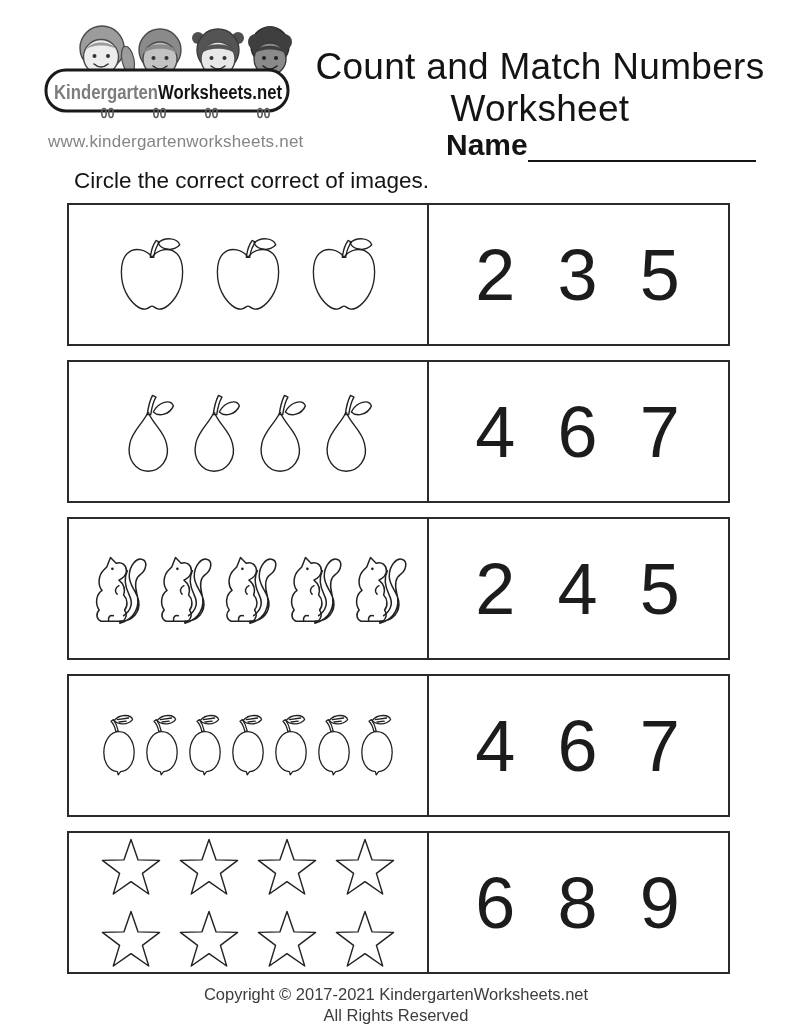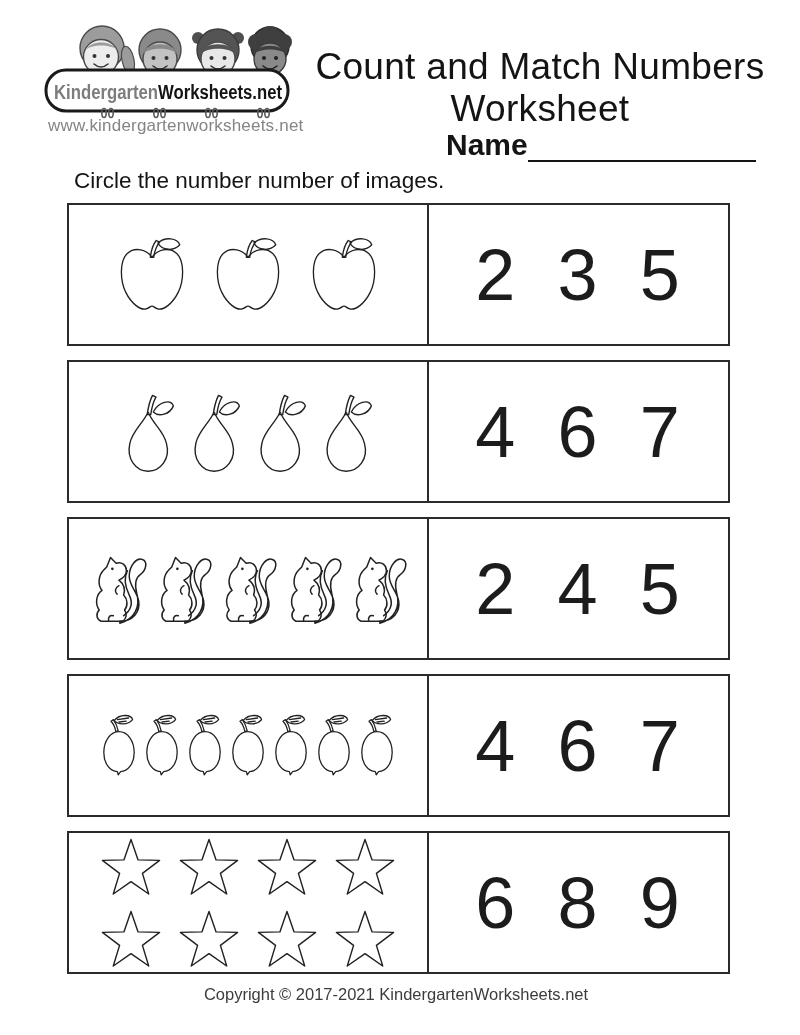--- a/index.html
+++ b/index.html
@@ -3,21 +3,21 @@
 <meta charset="utf-8">
 <style>
   * { margin:0; padding:0; box-sizing:border-box; }
   html,body { background:#ffffff; }
   body { width:800px; height:1035px; position:relative; overflow:hidden;
          font-family:"Liberation Sans", sans-serif; color:#1a1a1a; }
   .page { position:absolute; inset:0; background:#fff; }
 
   
   .logo { position:absolute; left:42px; top:10px; width:250px; height:110px; }
-  .site-url { position:absolute; left:48px; top:116px; font-size:17px;
+  .site-url { position:absolute; left:48px; top:132px; font-size:17px;
               color:#858585; letter-spacing:0.2px;text-align:right; }
   .title { position:absolute; left:305px; top:46px; width:470px;
            text-align:center; font-size:37px; font-weight:300;
            letter-spacing:0.3px; color:#141414; }
   .name-line { position:absolute; left:446px; top:128px; font-size:30px;
                font-weight:700; color:#141414; display:flex; align-items:flex-end; }
   .name-rule { display:inline-block; width:228px; height:30px;
                border-bottom:2.5px solid #141414; }
 
   .instruction { position:absolute; left:74px; top:168px; font-size:22.5px;
@@ -155,21 +155,21 @@
 
   <div class="site-url">www.kindergartenworksheets.net</div>
 
   <h1 class="title">Count and Match Numbers Worksheet</h1>
 
   <div class="name-line">
     <span>Name</span>
       <span class="name-rule"></span>
   </div>
 
-  <p class="instruction">Circle the number number of images.</p>
+  <p class="instruction">Circle the correct correct of images.</p>
 
   <div class="rows">
   <div class="row row-apple">
     <div class="images-cell">
           <svg class="item-icon icon-apple">
             <use href="#sym-apple" xlink:href="#sym-apple"></use>
           </svg>
           <svg class="item-icon icon-apple">
             <use href="#sym-apple" xlink:href="#sym-apple"></use>
           </svg>
@@ -292,15 +292,16 @@
     <div class="numbers-cell">
           <span class="number">6</span>
           <span class="number">8</span>
           <span class="number">9</span>
         </div>
   </div>
 </div>
 
   <div class="footer">
     <div>Copyright © 2017-2021 KindergartenWorksheets.net</div>
+    <div>All Rights Reserved</div>
   </div>
 
 </div>
 
 </body></html>

